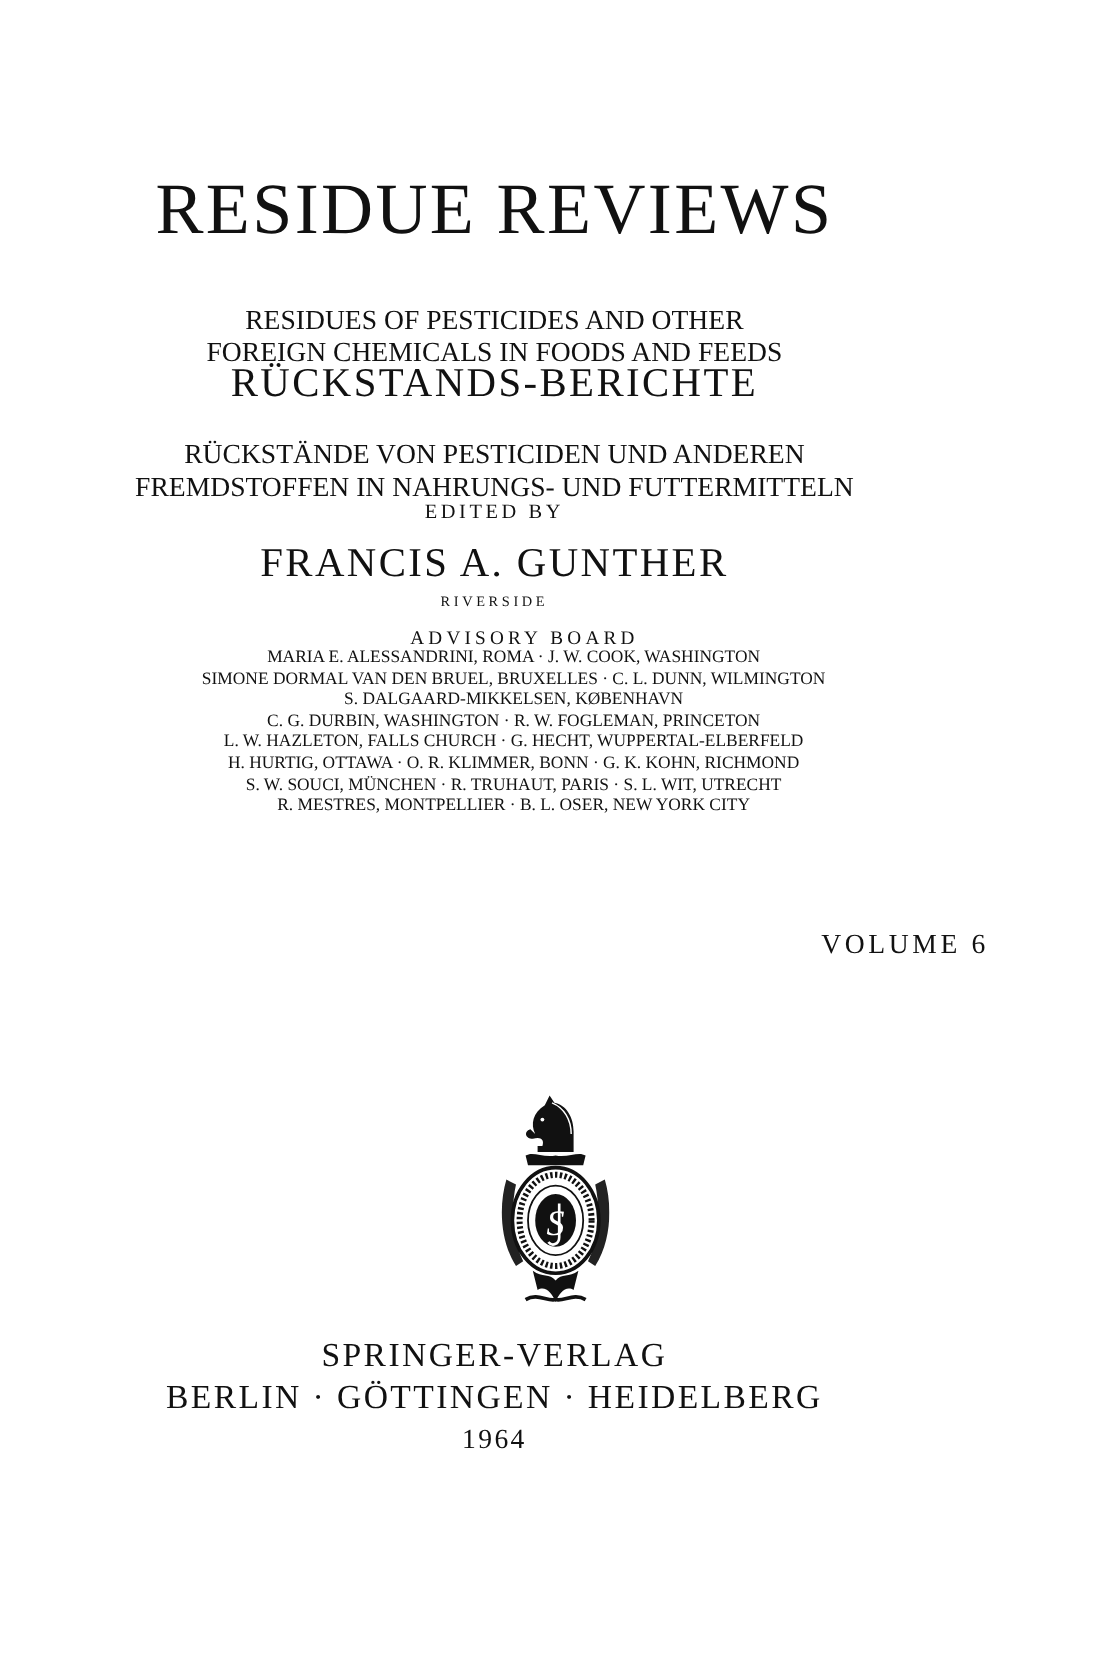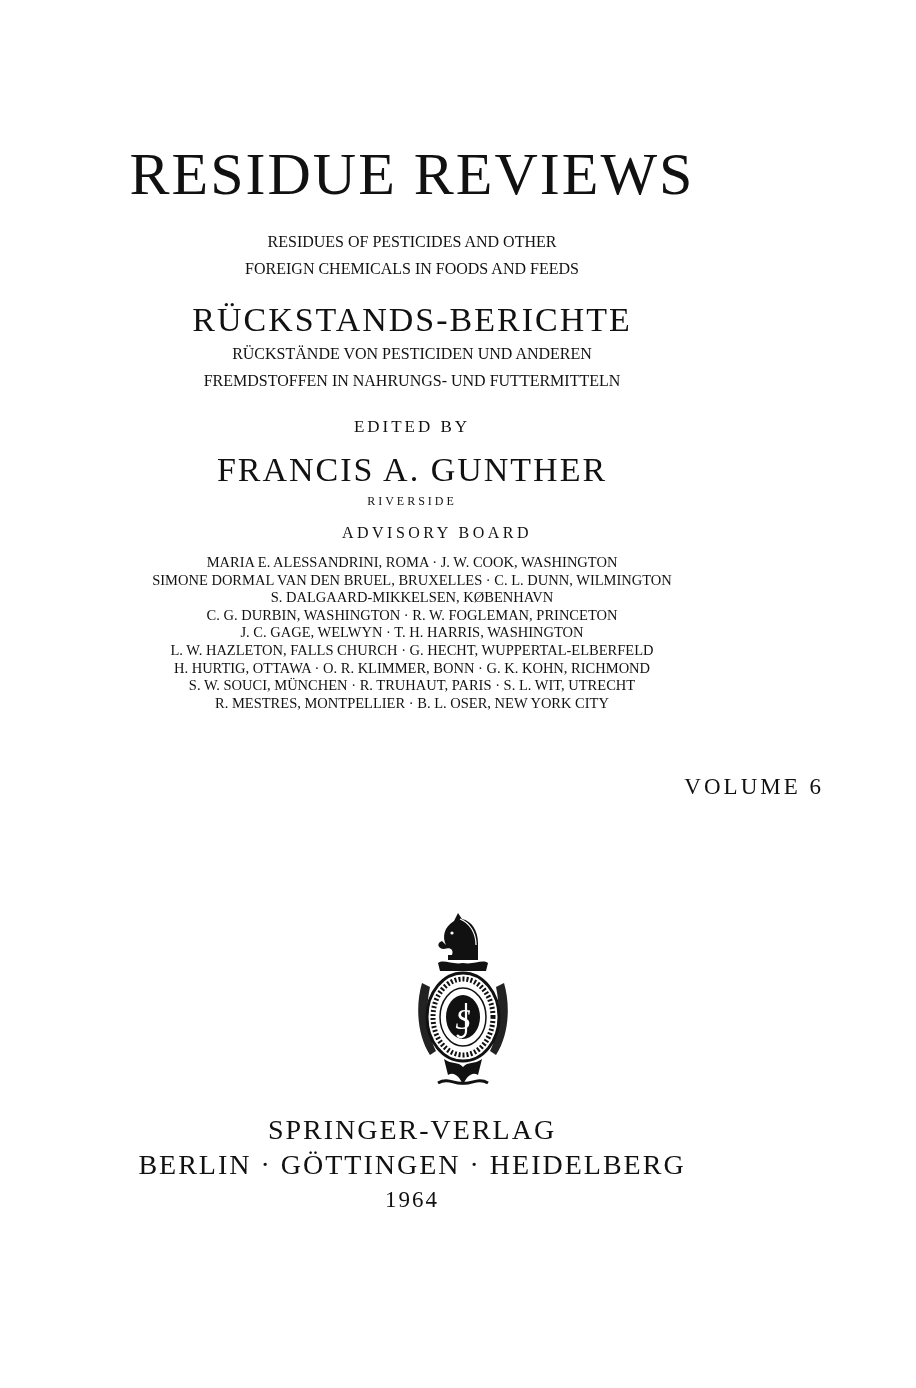--- a/index.html
+++ b/index.html
@@ -1,30 +1,30 @@
 <!DOCTYPE html>
 <html><head>
   <meta charset="utf-8">
   <style>
     html, body { margin: 0; padding: 0; background: #ffffff; }
     body { width: 916px; height: 1388px; position: relative; overflow: hidden;
            font-family: "Liberation Serif", "DejaVu Serif", serif; color: #111; }
     .line { position: absolute; left: 0; width: 824px; text-align: center; white-space: nowrap; }
     .title { top: 140px; font-size: 60px; letter-spacing: 2px; line-height: 68px; }
-    .sub { font-size: 16px; line-height: 28px; }
+    .sub { font-size: 23px; line-height: 28px; margin-top: 25px; }
     .sub1 { top: 228px; }
     .sub2 { top: 255px; }
     .de-title { top: 300px; font-size: 34px; letter-spacing: 2px; line-height: 40px; }
     .de1 { top: 340px; }
     .de2 { top: 367px; }
     .edited { top: 417px; font-size: 17px; letter-spacing: 3px; }
     .editor { top: 450px; font-size: 34px; letter-spacing: 2px; line-height: 40px; }
     .editor-loc { top: 494px; font-size: 12px; letter-spacing: 3px; }
     .adv { top: 524px; font-size: 16px; letter-spacing: 3.5px; padding-left: 25px; }
-    .board { top: 554px; }
+    .board { top: 540px; padding-left: 16px; }
     .board div { font-size: 14.5px; line-height: 17.6px; text-align: center; white-space: nowrap; }
     .volume { top: 774px; font-size: 23px; letter-spacing: 3px; text-align: right; }
     .logo { position: absolute; left: 408px; top: 905px; width: 100px; height: 190px; }
     .publisher { top: 1114px; font-size: 28px; letter-spacing: 2px; }
     .cities { top: 1149px; font-size: 28px; letter-spacing: 2px; }
     .year { top: 1187px; font-size: 23px; letter-spacing: 2px; }
   </style>
 </head>
 <body>
 
@@ -39,21 +39,20 @@
 <div class="line edited">EDITED BY</div>
 <div class="line editor">FRANCIS A. GUNTHER</div>
 <div class="line editor-loc">RIVERSIDE</div>
 
 <div class="line adv">ADVISORY BOARD</div>
 <div class="line board">
   <div>MARIA E. ALESSANDRINI, ROMA · J. W. COOK, WASHINGTON</div>
   <div>SIMONE DORMAL VAN DEN BRUEL, BRUXELLES · C. L. DUNN, WILMINGTON</div>
   <div>S. DALGAARD-MIKKELSEN, KØBENHAVN</div>
   <div>C. G. DURBIN, WASHINGTON · R. W. FOGLEMAN, PRINCETON</div>
-  <div>J. C. GAGE, WELWYN · T. H. HARRIS, WASHINGTON</div>
   <div>L. W. HAZLETON, FALLS CHURCH · G. HECHT, WUPPERTAL-ELBERFELD</div>
   <div>H. HURTIG, OTTAWA · O. R. KLIMMER, BONN · G. K. KOHN, RICHMOND</div>
   <div>S. W. SOUCI, MÜNCHEN · R. TRUHAUT, PARIS · S. L. WIT, UTRECHT</div>
   <div>R. MESTRES, MONTPELLIER · B. L. OSER, NEW YORK CITY</div>
 </div>
 
 <div class="line volume">VOLUME 6</div>
 
 <div class="logo">
   <svg width="100" height="190" viewBox="0 0 100 190" xmlns="http://www.w3.org/2000/svg">

